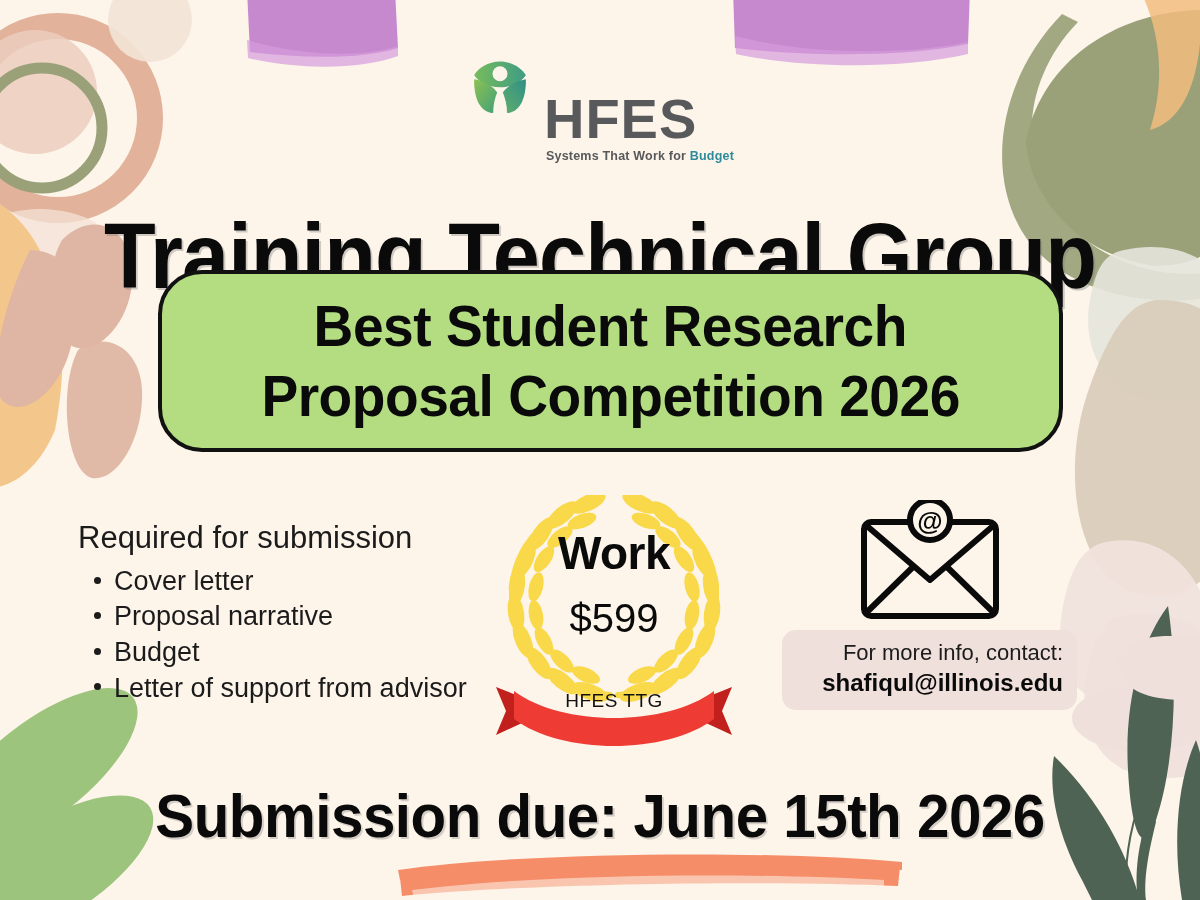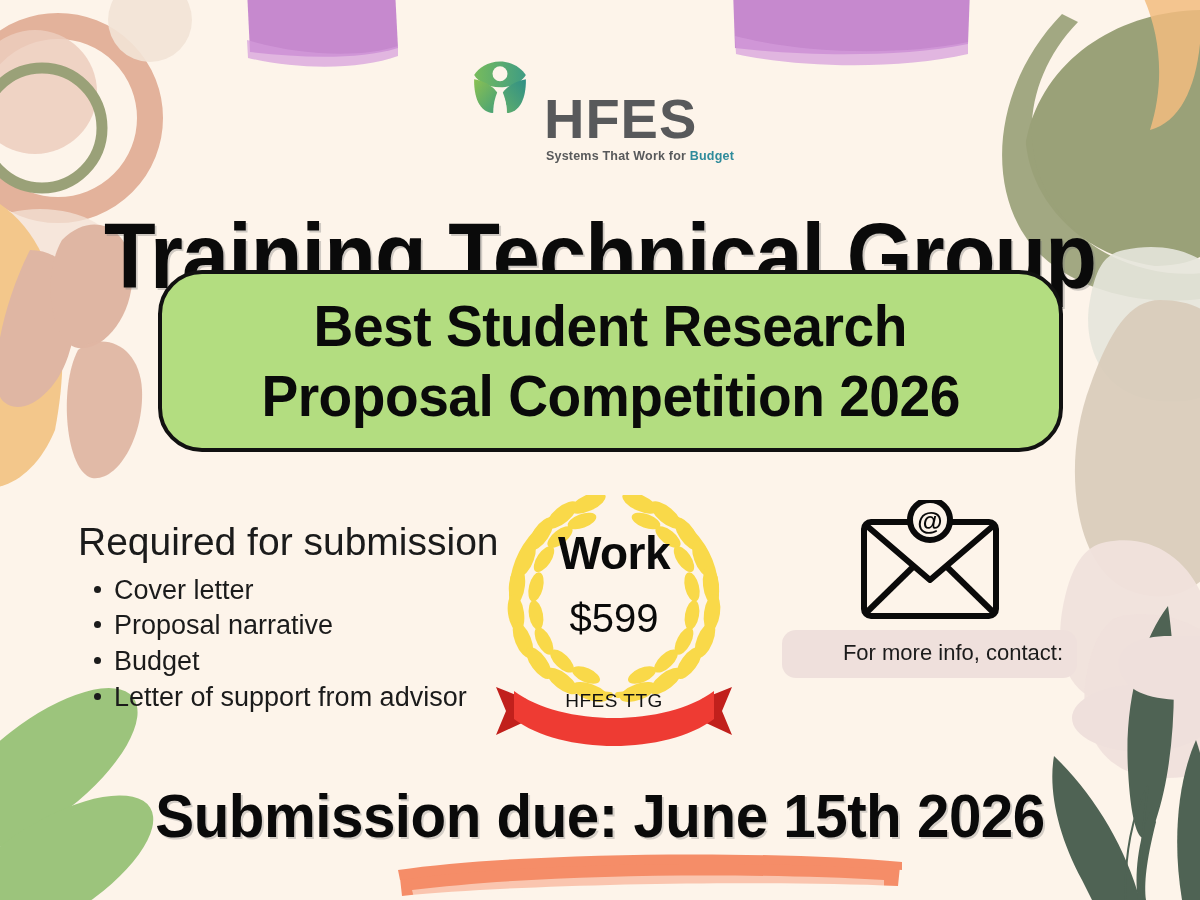--- a/index.html
+++ b/index.html
@@ -108,21 +108,21 @@
   }
 
   
   #requirements {
     position: absolute;
     left: 78px;
     top: 520px;
     width: 440px;
   }
   #requirements-title {
-    font-size: 39px;
+    font-size: 31px;
     color: #1b1b1b;
     line-height: 1.15;
     margin-bottom: 6px;
     font-weight: normal;
   }
   #requirements-list {
     list-style: none;
     margin: 8px;
     padding: 0;
   }
@@ -411,18 +411,19 @@
       <rect x="6" y="22" width="132" height="94" rx="7" fill="none" stroke="#0a0a0a" stroke-width="6"></rect>
       <path d="M 9 26 L 72 80 L 135 26" fill="none" stroke="#0a0a0a" stroke-width="6" stroke-linejoin="round"></path>
       <path d="M 9 112 L 56 66" fill="none" stroke="#0a0a0a" stroke-width="6"></path>
       <path d="M 135 112 L 88 66" fill="none" stroke="#0a0a0a" stroke-width="6"></path>
       <circle cx="72" cy="20" r="20" fill="#fdf4ea" stroke="#0a0a0a" stroke-width="6"></circle>
       <text x="72" y="30" text-anchor="middle" font-family="Liberation Sans, sans-serif" font-size="26" font-weight="bold" fill="#0a0a0a">@</text>
     </svg>
 
     <div id="contact-box">
       <div id="contact-label">For more info, contact:</div>
+      <div id="contact-email">shafiqul@illinois.edu</div>
     </div>
 
     <div id="deadline">Submission due: June 15th 2026</div>
 
   </div>
 </div>
 
 </body></html>

